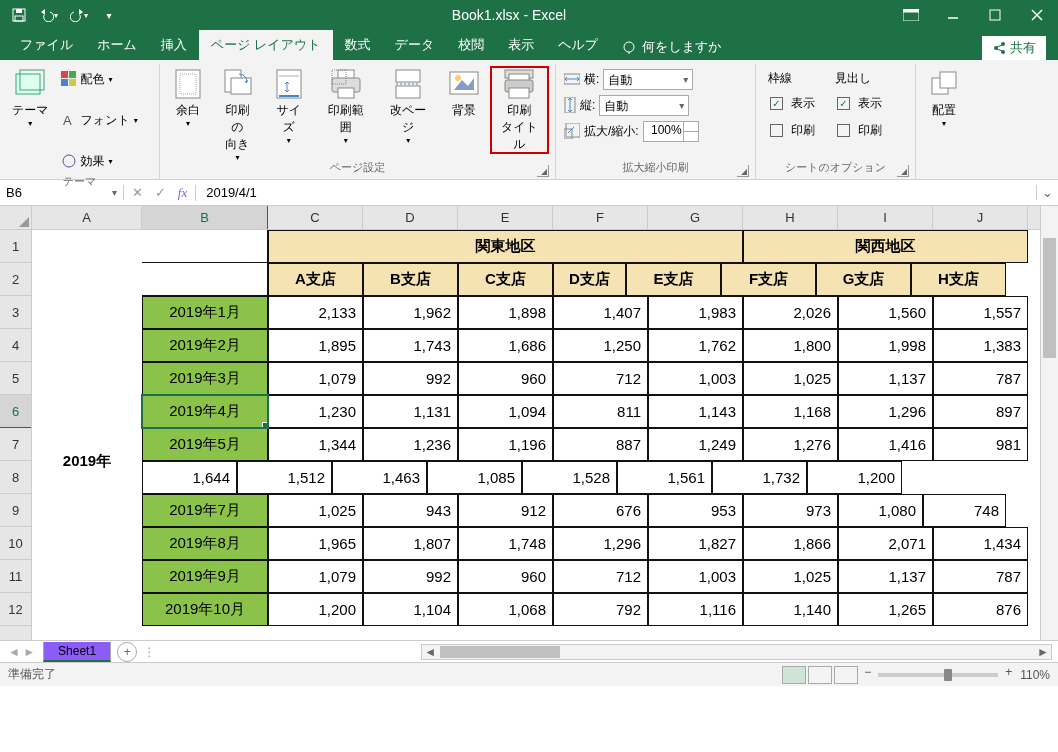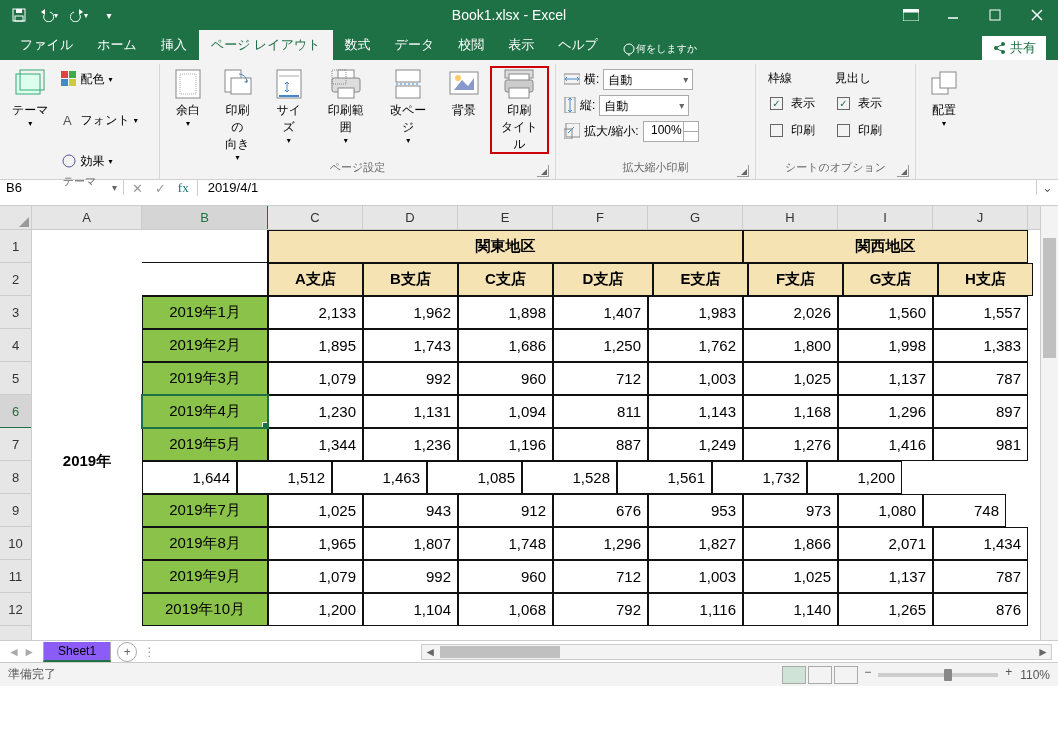--- a/index.html
+++ b/index.html
@@ -11,21 +11,21 @@
 .titlebar-center { flex: 1; text-align: center; font-size: 14px; }
 .titlebar-right { display: flex; align-items: center; }
 .tb-btn { width: 42px; height: 30px; display: flex; align-items: center; justify-content: center; }
 .tb-btn svg { stroke: #fff; fill: none; }
 .qat-btn { width: 26px; height: 24px; display: flex; align-items: center; justify-content: center; }
 
 
 .tabrow { background: #1e7145; display: flex; align-items: flex-end; padding: 0 8px; height: 30px; }
 .tab { padding: 6px 12px; color: #fff; font-size: 13px; cursor: pointer; }
 .tab.active { background: #f3f3f3; color: #1e7145; border-radius: 0; }
-.tellme { margin-left: 12px; display: flex; color: #fff; font-size: 10px; padding: 4px 0; }
+.tellme { margin-left: 12px; display: flex; align-items: center; gap: 6px; color: #fff; font-size: 13px; padding: 4px 0; }
 .share { margin-left: auto; margin-right: 4px; background: #fff; color: #1e7145; padding: 3px 10px; font-size: 13px; display: flex; align-items: center; gap: 4px; }
 
 
 .ribbon { background: #f3f3f3; height: 120px; border-bottom: 1px solid #d0d0d0; display: flex; padding-top: 4px; }
 .group { display: flex; flex-direction: column; justify-content: space-between; border-right: 1px solid #d7d7d7; padding: 2px 6px; }
 .group-ctrl { display: flex; gap: 4px; }
 .big-btn { display: flex; flex-direction: column; align-items: center; justify-content: flex-start; padding: 2px 6px; height: 88px; font-size: 12px; text-align: center; cursor: pointer; position: relative; }
 .big-ico { width: 32px; height: 32px; display: flex; align-items: center; justify-content: center; margin-bottom: 2px; }
 .group-label { font-size: 11px; color: #666; text-align: center; padding: 2px 0; position: relative; }
 .dlauncher { position: absolute; right: 0; bottom: 0; width: 12px; height: 12px; border: 1px solid #999; border-top: none; border-left: none; }
@@ -33,25 +33,25 @@
 .small-row { display: flex; align-items: center; gap: 4px; font-size: 12px; height: 22px; padding: 0 2px; }
 .highlighted { border: 2px solid #c00; padding: 0 4px; }
 .dd-arrow { font-size: 8px; vertical-align: middle; }
 .select-box { background: #fff; border: 1px solid #aaa; padding: 1px 18px 1px 4px; font-size: 12px; position: relative; min-width: 90px; height: 21px; line-height: 18px; }
 .select-box::after { content:'▾'; position: absolute; right: 4px; top: 1px; font-size: 10px; color: #666; }
 .spinner { background: #fff; border: 1px solid #aaa; padding: 1px 16px 1px 4px; width: 56px; height: 21px; font-size: 12px; text-align: right; position: relative; }
 .spinner::after { content: ''; position: absolute; right: 0; top: 0; bottom: 0; width: 14px; border-left: 1px solid #aaa; background: linear-gradient(#fff 48%, #aaa 48% 52%, #fff 52%); }
 .checkbox { width: 13px; height: 13px; border: 1px solid #666; display: inline-flex; align-items: center; justify-content: center; font-size: 10px; margin-right: 4px; color: #1e7145; }
 
 
-.fbar { display: flex; border-bottom: 1px solid #ccc; height: 26px; align-items: flex-start; background: #fff; }
+.fbar { display: flex; border-bottom: 1px solid #ccc; height: 26px; align-items: center; background: #fff; }
 .namebox { width: 124px; border-right: 1px solid #ccc; display: flex; align-items: center; padding: 0 6px; font-size: 13px; position: relative; }
 .namebox::after { content: '▾'; position: absolute; right: 6px; font-size: 10px; color: #666; }
 .fbar-btns { display: flex; align-items: center; border-right: 1px solid #ccc; padding: 0 8px; gap: 12px; color: #999; font-size: 13px; }
-.fbar-btns .fx { font-family: serif; color: #0f766e; }
+.fbar-btns .fx { font-style: italic; font-family: serif; color: #8b5cf6; }
 .finput { flex: 1; padding: 0 10px; display: flex; align-items: center; font-size: 13px; }
 .fbar-expand { width: 22px; display: flex; align-items: center; justify-content: center; color: #666; border-left: 1px solid #ccc; }
 
 
 .grid-wrap { position: relative; height: 434px; display: flex; }
 .row-hdrs { width: 32px; background: #e6e6e6; border-right: 1px solid #ccc; }
 .all-cell { height: 24px; background: #e6e6e6; border-bottom: 1px solid #ccc; border-right: 1px solid #ccc; width: 32px; position: relative; }
 .all-cell::after { content: ''; position: absolute; right: 2px; bottom: 2px; border: 5px solid transparent; border-right-color: #999; border-bottom-color: #999; }
 .rowh { height: 33px; border-bottom: 1px solid #ccc; display: flex; align-items: center; justify-content: center; font-size: 13px; color: #333; background: #e6e6e6; }
 .rowh.sel { background: #d5d5d5; color: #1e7145; border-bottom: 1px solid #1e7145; }
@@ -428,21 +428,21 @@
           <div class="cell blank12" style="width:126px"></div>
           <div class="cell region-head" style="width:475px">関東地区</div>
           <div class="cell region-head" style="width:285px">関西地区</div>
         </div>
         <div class="row">
           <div class="cell" style="width:110px;border:none"></div>
           <div class="cell blank12" style="width:126px"></div>
           <div class="cell branch-head" style="width:95px">A支店</div>
           <div class="cell branch-head" style="width:95px">B支店</div>
           <div class="cell branch-head" style="width:95px">C支店</div>
-          <div class="cell branch-head" style="width:100px">D支店</div>
+          <div class="cell branch-head" style="width:73px">D支店</div>
           <div class="cell branch-head" style="width:95px">E支店</div>
           <div class="cell branch-head" style="width:95px">F支店</div>
           <div class="cell branch-head" style="width:95px">G支店</div>
           <div class="cell branch-head" style="width:95px">H支店</div>
         </div>
         <div class="row">
           <div class="cell year-label" style="width:110px;height:330px;position:absolute;z-index:0">2019年</div>
           <div class="cell" style="width:110px;border:none;position:relative;z-index:-1"></div>
           <div class="cell month" style="width:126px">2019年1月</div>
           <div class="cell val" style="width:95px">2,133</div>

